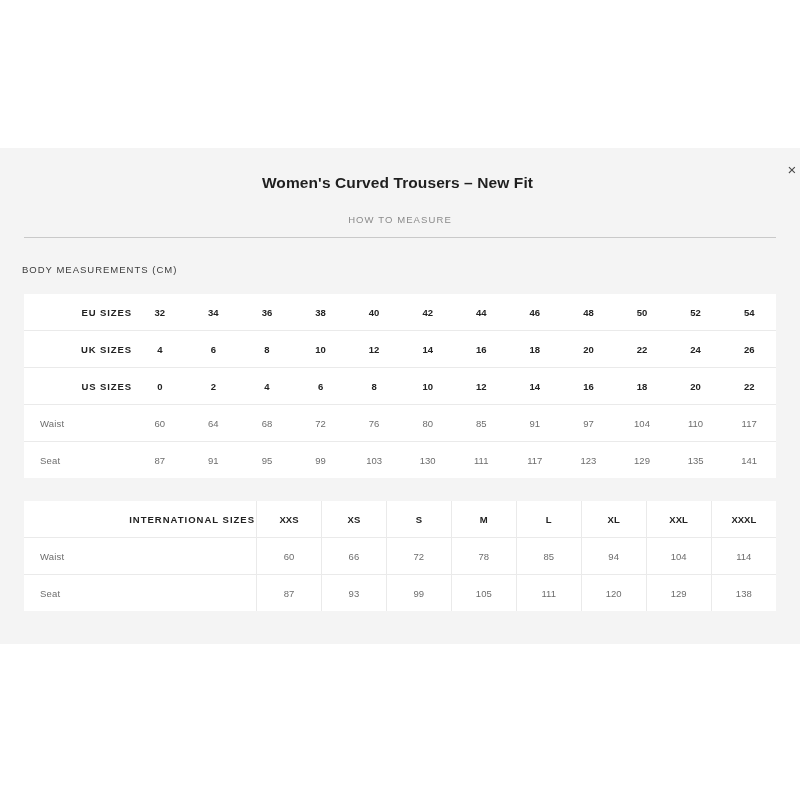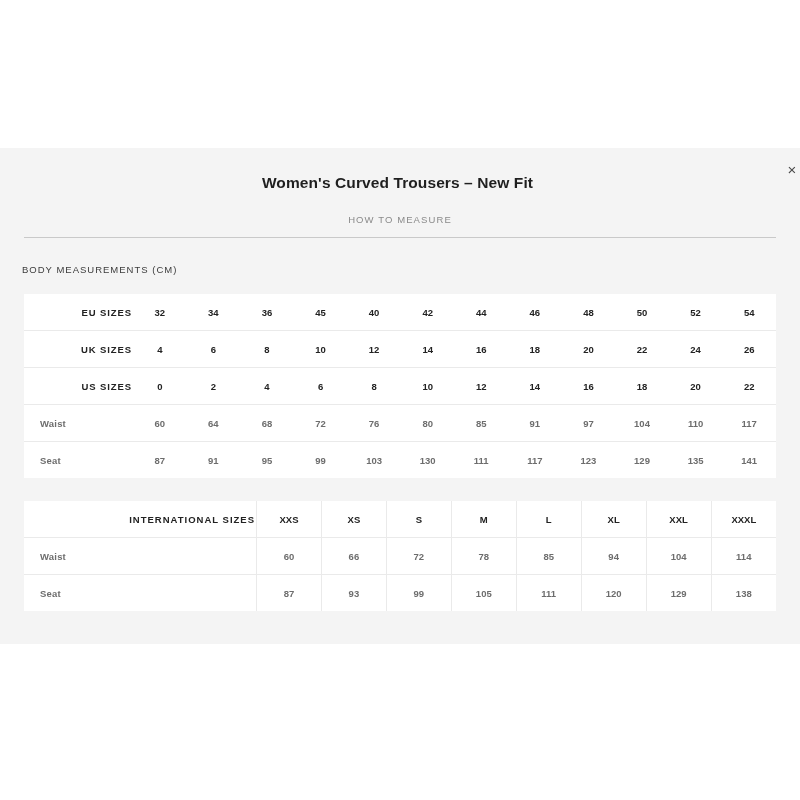--- a/index.html
+++ b/index.html
@@ -115,21 +115,21 @@
     color: #6d6d6d;
     font-weight: normal;
     letter-spacing: 0.2px;
   }
   tr.sizerow td {
     color: #222;
     font-weight: bold;
   }
   tr.measrow td {
     color: #6d6d6d;
-    font-weight: bold;
+    font-weight: normal;
     margin-top: 15px;
   }
   .table-wrap.intl {
     margin-top: 23px;
   }
   .intl td.rowhead {
     width: 215px;
     letter-spacing: 1.0px;
   }
   .intl td.rowhead-plain {
@@ -158,21 +158,21 @@
   <div class="section-label">BODY MEASUREMENTS (CM)</div>
 
   <div class="table-wrap">
     <table>
       <tbody>
         <tr class="sizerow">
           <td class="rowhead">EU SIZES</td>
           <td>32</td>
           <td>34</td>
           <td>36</td>
-          <td>45</td>
+          <td>38</td>
           <td>40</td>
           <td>42</td>
           <td>44</td>
           <td>46</td>
           <td>48</td>
           <td>50</td>
           <td>52</td>
           <td>54</td>
         </tr>
         <tr class="sizerow">

